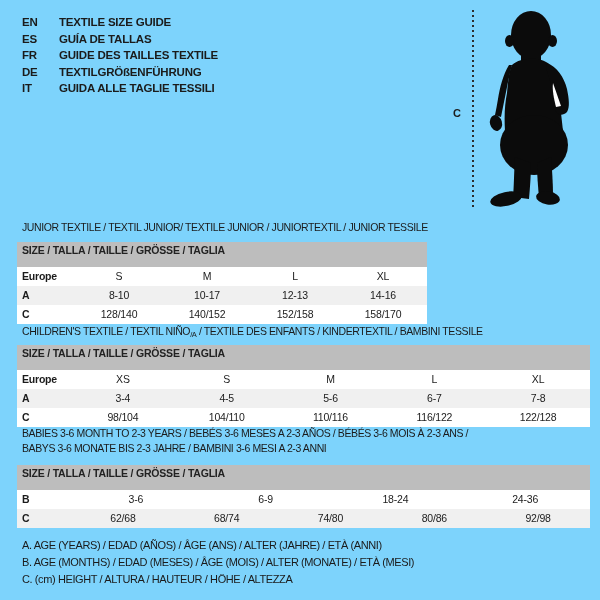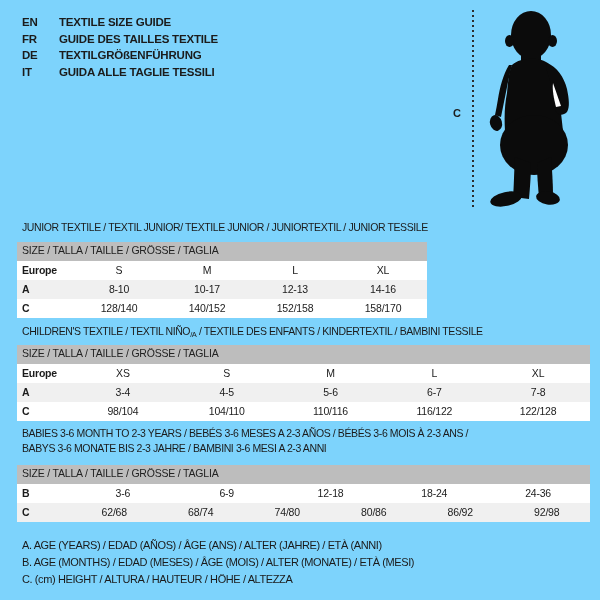--- a/index.html
+++ b/index.html
@@ -16,22 +16,22 @@
   
   .dotted-line{left:472px;top:10px;width:2px;height:197px;
     background:repeating-linear-gradient(to bottom,#2c2c2c 0 2px,transparent 2px 5px);}
   .fig-c{left:448px;top:107px;width:18px;text-align:center;font-weight:bold;font-size:11px;}
   .fig-svg{left:481px;top:7px;}
 
   
   .sec-title{font-weight:normal;font-size:10.5px;letter-spacing:-0.4px;white-space:nowrap;}
   .sub{font-size:7.5px;vertical-align:-2px;}
   .size-table{background:#fff;}
-  .size-bar{height:19px;line-height:16px;background:#bdbdbd;padding-left:5px;
-    font-size:10.5px;letter-spacing:-0.2px;color:#222;}
+  .size-bar{height:25px;line-height:16px;background:#bdbdbd;padding-left:5px;
+    font-size:10.5px;letter-spacing:-0.2px;color:#222;font-weight:bold;}
   .t-row{display:flex;height:19px;line-height:19px;font-size:10.5px;letter-spacing:-0.2px;}
   .t-row.alt{background:#f0f0f0;}
   .cell-label{padding-left:5px;font-weight:bold;}
   .t1 .cell-label{width:53px;}
   .t23 .cell-label{width:49px;}
   .cell-val{flex:1;text-align:center;}
 
   .sec1-title{left:22px;top:221px;}
   .table1{left:17px;top:242px;width:410px;}
   .sec2-title{left:22px;top:325px;}
@@ -47,20 +47,24 @@
 </style>
 </head>
 <body>
 
 <div class="page">
 
   <div class="abs lang-block">
     <div class="lang-row">
       <span class="lang-code">EN</span>
       <span class="lang-label">TEXTILE SIZE GUIDE</span>
+    </div>
+    <div class="lang-row">
+      <span class="lang-code">ES</span>
+      <span class="lang-label">GUÍA DE TALLAS</span>
     </div>
     <div class="lang-row">
       <span class="lang-code">FR</span>
       <span class="lang-label">GUIDE DES TAILLES TEXTILE</span>
     </div>
     <div class="lang-row">
       <span class="lang-code">DE</span>
       <span class="lang-label">TEXTILGRÖßENFÜHRUNG</span>
     </div>
     <div class="lang-row">
@@ -148,31 +152,29 @@
   </div>
 
   <div class="abs sec-title sec3-title1">BABIES 3-6 MONTH TO 2-3 YEARS / BEBÉS 3-6 MESES A 2-3 AÑOS / BÉBÉS 3-6 MOIS À 2-3 ANS /</div>
   <div class="abs sec-title sec3-title2">BABYS 3-6 MONATE BIS 2-3 JAHRE / BAMBINI 3-6 MESI A 2-3 ANNI</div>
   <div class="abs size-table t23 table3">
     <div class="size-bar">SIZE / TALLA / TAILLE / GRÖSSE / TAGLIA</div>
     <div class="t-row">
       <span class="cell-label">B</span>
       <span class="cell-val">3-6</span>
       <span class="cell-val">6-9</span>
-      <span class="cell-val">12-18</span>
       <span class="cell-val">18-24</span>
       <span class="cell-val">24-36</span>
     </div>
     <div class="t-row alt">
       <span class="cell-label">C</span>
       <span class="cell-val">62/68</span>
       <span class="cell-val">68/74</span>
       <span class="cell-val">74/80</span>
       <span class="cell-val">80/86</span>
-      <span class="cell-val">86/92</span>
       <span class="cell-val">92/98</span>
     </div>
   </div>
 
   <div class="abs footnote fn1">A. AGE (YEARS) / EDAD (AÑOS) / ÂGE (ANS) / ALTER (JAHRE) / ETÀ (ANNI)</div>
   <div class="abs footnote fn2">B. AGE (MONTHS) / EDAD (MESES) / ÂGE (MOIS) / ALTER (MONATE) / ETÀ (MESI)</div>
   <div class="abs footnote fn3">C. (cm) HEIGHT / ALTURA / HAUTEUR / HÖHE / ALTEZZA</div>
 
 </div>
 

